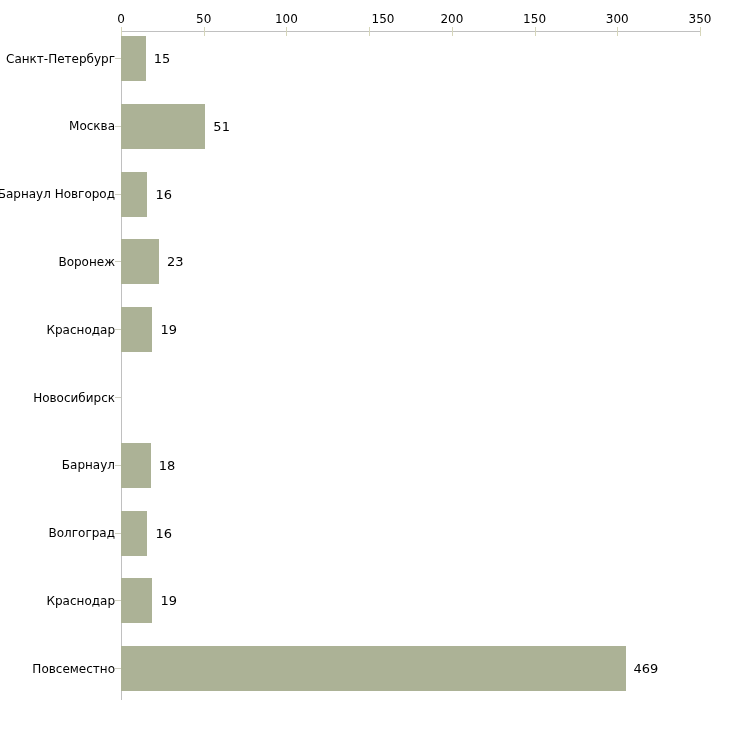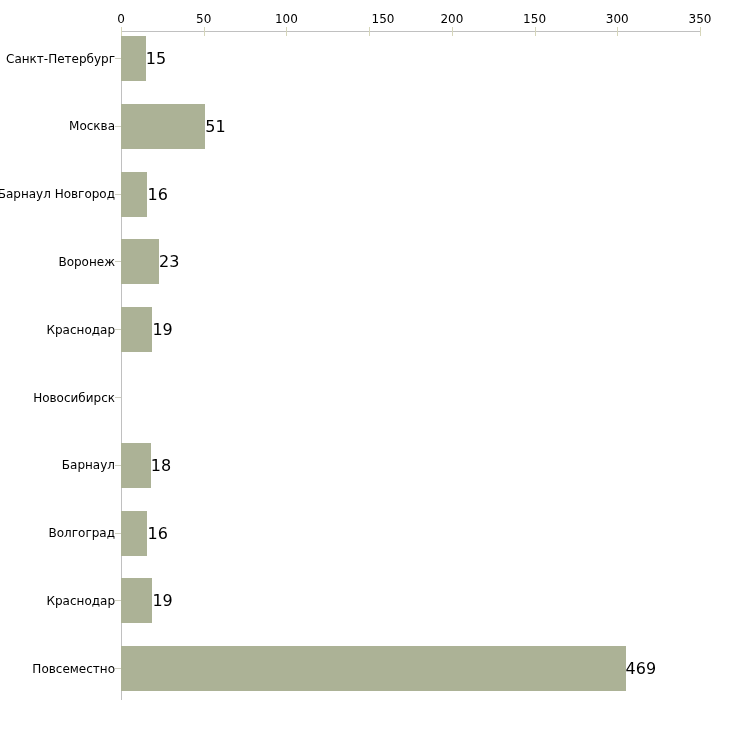--- a/index.html
+++ b/index.html
@@ -80,21 +80,22 @@
     flex: none;
     display: flex;
     align-items: center;
     height: 45px;
   }
   .bar {
     height: 45px;
     flex: none;
   }
   .val {
-    font-size: 16px;
+    margin-left: 8px;
+    font-size: 13px;
     white-space: nowrap;
   }
 </style>
 </head>
 <body>
 
 <div id="canvas" style="background: rgb(255, 255, 255); color: rgb(0, 0, 0);">
   <div class="xaxis-line" style="border-top-color: rgb(192, 192, 192);"></div>
   <div class="yaxis-line" style="border-left-color: rgb(192, 192, 192);"></div>
   <div id="ticks-layer">

